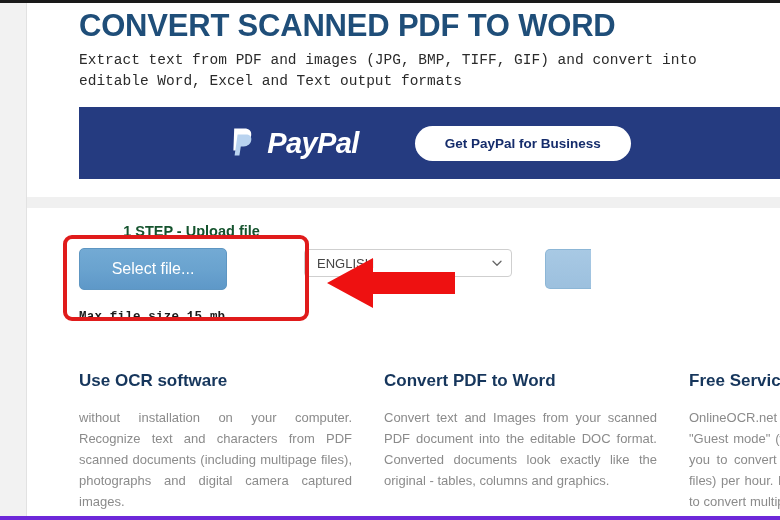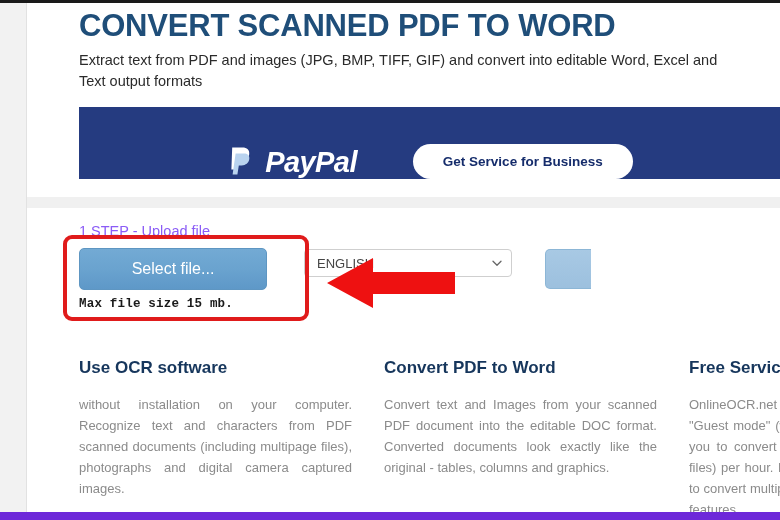--- a/index.html
+++ b/index.html
@@ -14,21 +14,21 @@
   }
 
   .screenshot {
     position: relative;
     width: 780px;
     height: 520px;
     overflow: hidden;
     background: #ffffff;
     box-sizing: border-box;
     border-top: 3px solid #1a1a1a;
-    border-bottom: 8px solid #6d28d9;
+    border-bottom: 4px solid #6d28d9;
   }
 
   
   .left-gutter {
     position: absolute;
     left: 0;
     top: 0;
     width: 26px;
     height: 100%;
     background: #f2f2f2;
@@ -68,31 +68,32 @@
     letter-spacing: -0.2px;
     color: #1f4e79;
     text-transform: uppercase;
   }
   .site-subtitle {
     margin: 6px 0 0 0;
     font-size: 14.5px;
     line-height: 1.5;
     color: #2b2b2b;
     max-width: 640px;
+    font-family: Liberation Mono, monospace;
   }
 
   
   .paypal-banner {
     position: relative;
     margin-top: 14px;
     margin-right: 0;
     height: 72px;
     background: #253b80;
     display: flex;
-    align-items: flex-end;
+    align-items: center;
     justify-content: center;
     gap: 56px;
     overflow: hidden;
   }
   .paypal-logo {
     display: flex;
     align-items: center;
     gap: 9px;
   }
   .pp-mark {
@@ -134,53 +135,54 @@
   .steps {
     position: relative;
     margin-top: 15px;
   }
   .step-heads {
     display: flex;
     align-items: baseline;
   }
   .step-head {
     font-size: 14.5px;
-    font-weight: normal;
-    color: #8b5cf6;
-    white-space: nowrap;
+    font-weight: bold;
+    color: #14532d;
+    white-space: nowrap;
+    text-align: center;
   }
   .step-head.one { width: 225px; }
 
   .step-row {
     display: flex;
     align-items: flex-start;
     margin-top: 9px;
   }
 
   .upload-col {
     width: 225px;
     flex: none;
   }
   .select-file-btn {
     display: block;
-    width: 188px;
+    width: 148px;
     height: 42px;
     border: 1px solid #5e96c2;
     border-radius: 5px;
     background: linear-gradient(to bottom, #73aad4 0%, #6aa3cf 50%, #5e98c8 100%);
     color: #ffffff;
     font-size: 16px;
     font-family: "Liberation Sans", sans-serif;
     cursor: pointer;
     text-align: center;
     line-height: 40px;
     padding: 0;
   }
   .max-size-note {
-    margin-top: 7px;
+    margin-top: 20px;
     font-family: "Liberation Mono", monospace;
     font-size: 12.5px;
     font-weight: bold;
     color: #1a1a1a;
     letter-spacing: 0.2px;
     white-space: nowrap;
   }
 
   .selects-col {
     display: flex;
@@ -300,21 +302,21 @@
       <div class="paypal-banner">
         <div class="paypal-logo">
           <span class="pp-mark">
             <svg viewBox="0 0 30 34" width="30" height="34" aria-hidden="true">
               <path d="M6.2 2.5h10.2c4.6 0 7.4 2.4 6.8 6.7-0.6 4.6-4 7.1-8.6 7.1h-3.3l-1.3 8.3H5.4z" fill="#ffffff"></path>
               <path d="M9.6 8.5h8.2c3.8 0 6 2 5.5 5.6-0.6 4-3.6 6.3-7.6 6.3h-2.9l-1.4 9.1H6.6z" fill="#b9d3ef"></path>
             </svg>
           </span>
           <span class="pp-word">PayPal</span>
         </div>
-        <button class="pp-cta">Get Service for Business</button>
+        <button class="pp-cta">Get PayPal for Business</button>
       </div>
 
       <div class="divider-band"></div>
 
       <div class="steps">
 
         <div class="step-heads">
           <div class="step-head one">1 STEP - Upload file</div>
         </div>
 

